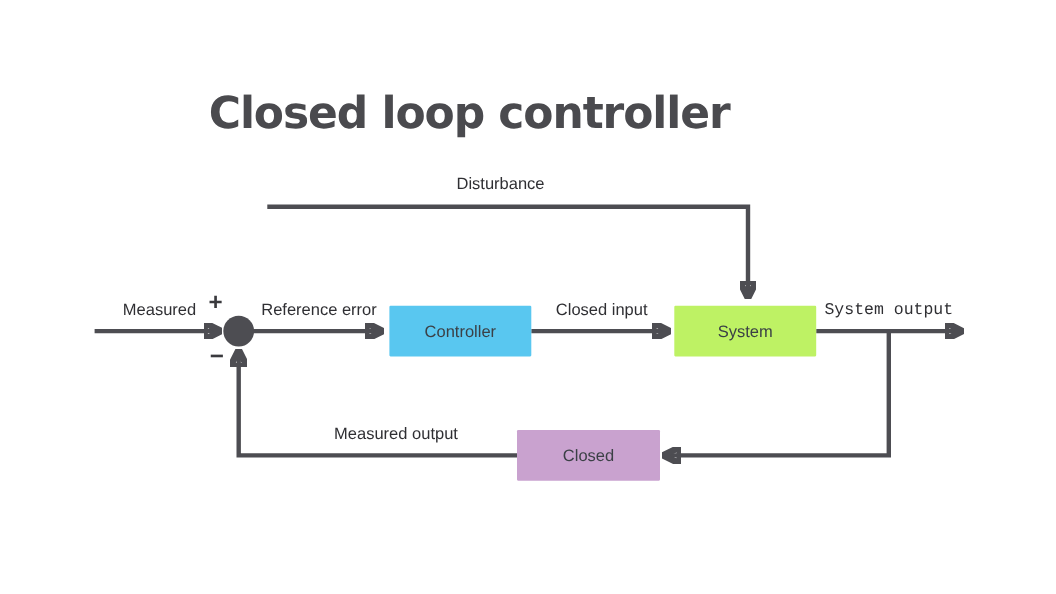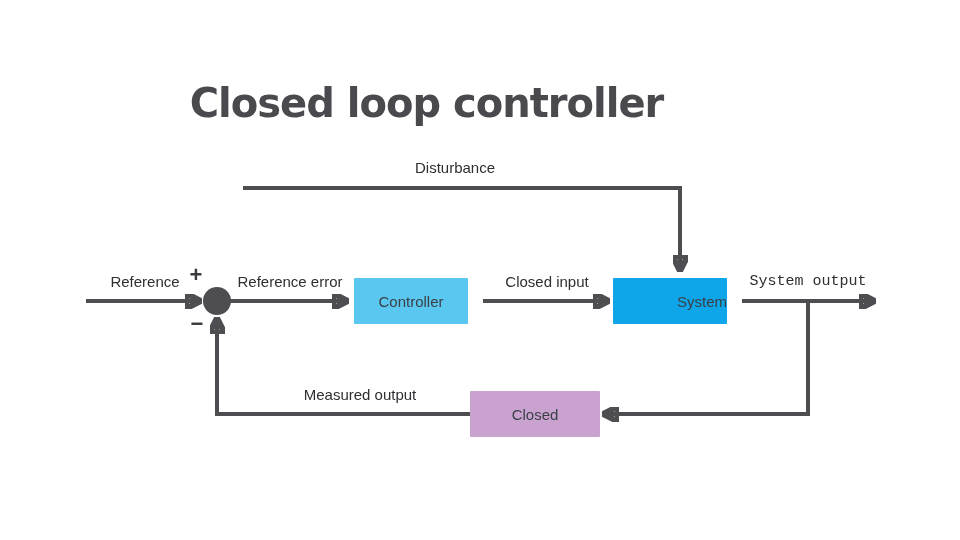--- a/index.html
+++ b/index.html
@@ -15,21 +15,21 @@
   }
   .lbl{
     position:absolute;transform:translateX(-50%);white-space:nowrap;
     font-size:15px;color:var(--text-color);
   }
   .sign{
     position:absolute;transform:translate(-50%,-50%);
     font-size:22px;font-weight:700;color:#3a3a3e;line-height:1;
   }
   .block{
-    position:absolute;width:114px;height:46px;display:flex;
+    position:absolute;width:129px;height:46px;display:flex;
     align-items:center;justify-content:center;
     font-size:15px;color:#3b4046;border-radius:1px;
   }
   .block-controller{left:354px;top:278px;}
   .block-system{left:613px;top:278px;}
   .block-sensor{left:470px;top:391px;width:130px;}
   .junction{
     position:absolute;left:203px;top:287px;width:28px;height:28px;
     border-radius:50%;background:var(--line-color);
   }
@@ -52,33 +52,33 @@
     <path d="M86 301 H198" marker-end="url(#arrow)"></path>
     <path d="M230 301 H345" marker-end="url(#arrow)"></path>
     <path d="M483 301 H606" marker-end="url(#arrow)"></path>
     <path d="M742 301 H872" marker-end="url(#arrow)"></path>
     <path d="M243 188 H680 V268" marker-end="url(#arrow)"></path>
     <path d="M808 301 V414 H606" marker-end="url(#arrow)"></path>
     <path d="M470 414 H217 V321" marker-end="url(#arrow)"></path>
   </svg>
 
   <span class="lbl" style="left:455px;top:159px;">Disturbance</span>
-  <span class="lbl" style="left:145px;top:273px;">Reference</span>
+  <span class="lbl" style="left:145px;top:273px;">Measured</span>
   <span class="lbl" style="left:290px;top:273px;">Reference error</span>
   <span class="lbl" style="left:547px;top:273px;">Closed input</span>
   <span class="lbl" style="left:808px;top:273px;font-family:Liberation Mono, monospace;">System output</span>
   <span class="lbl" style="left:360px;top:386px;">Measured output</span>
 
   <span class="sign" style="left:196px;top:275px;">+</span>
   <span class="sign" style="left:197px;top:324px;">−</span>
   <div class="junction"></div>
 
   <div class="block block-controller" style="background: rgb(89, 199, 240);">
     <span>Controller</span>
   </div>
-  <div class="block block-system" style="background: #0ea5e9; justify-content: flex-end;">
+  <div class="block block-system" style="background: #bef264;">
     <span>System</span>
   </div>
   <div class="block block-sensor" style="background: rgb(201, 162, 207);">
     <span>Closed</span>
   </div>
 
 </div>
 
 </body></html>

